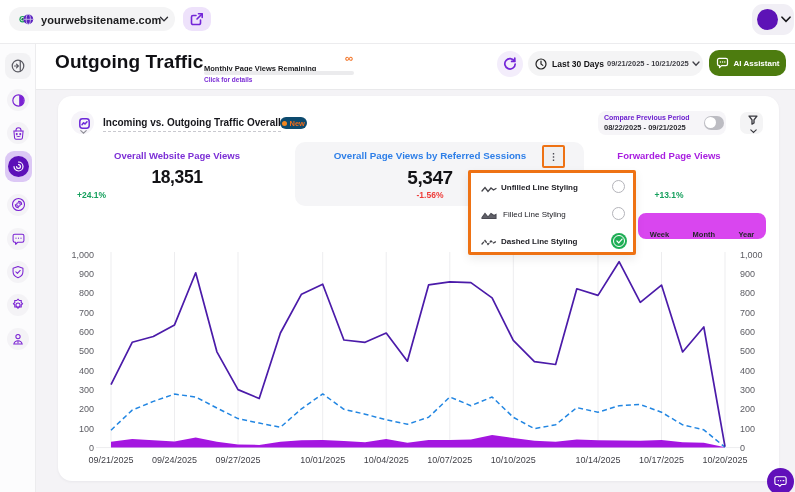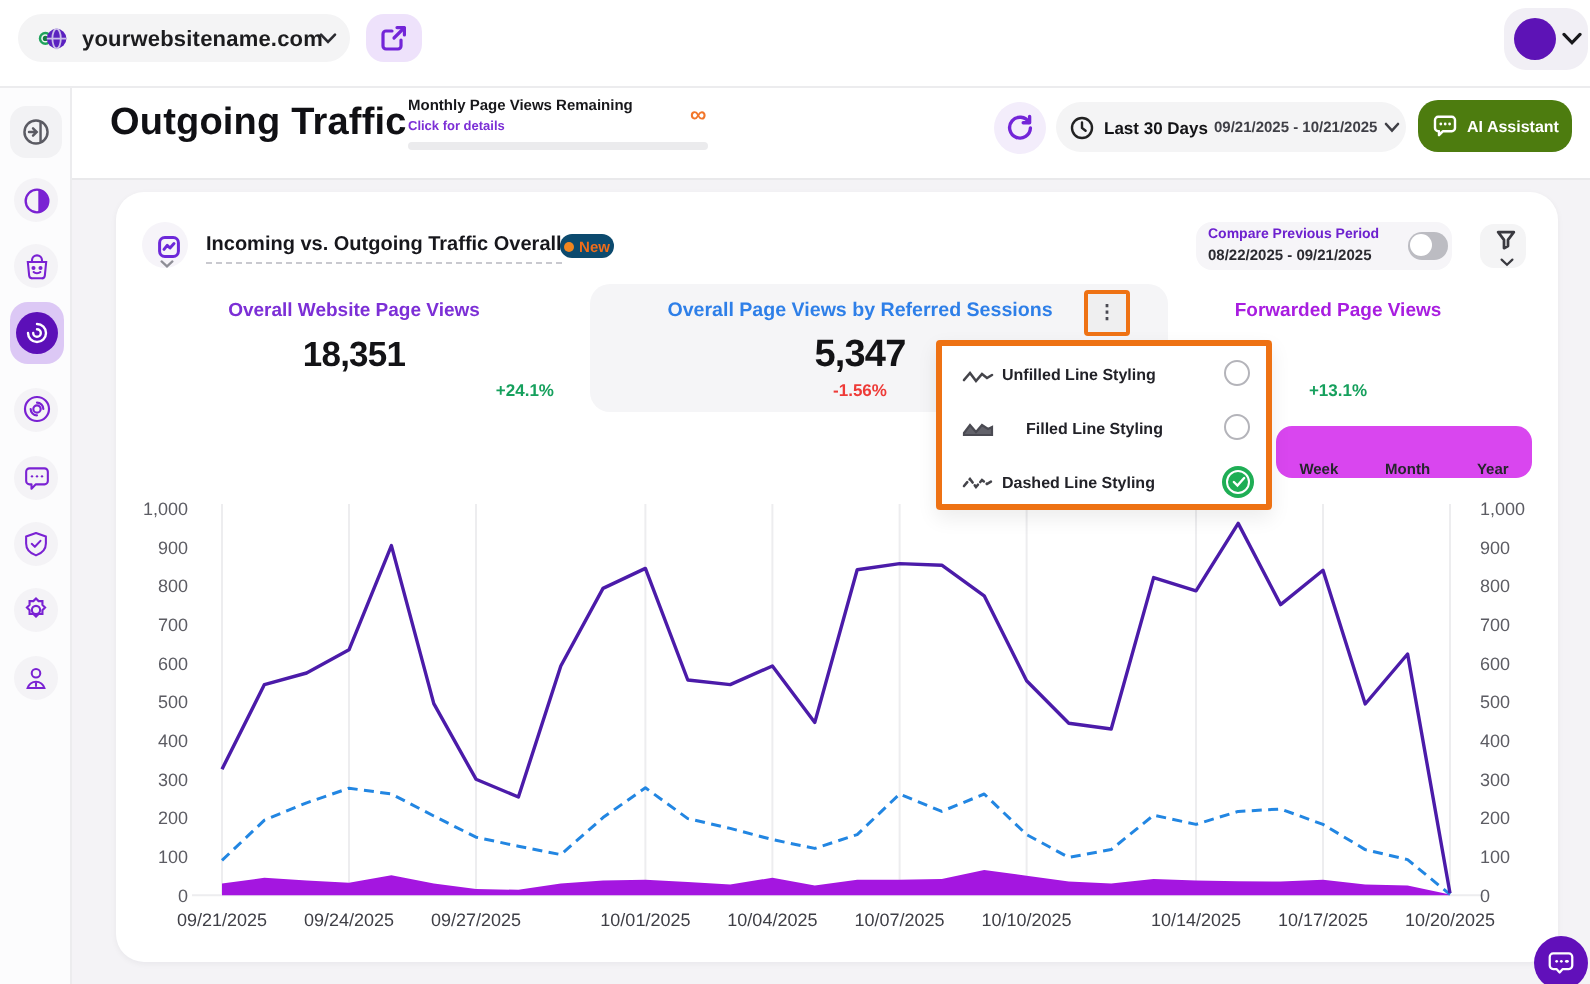--- a/index.html
+++ b/index.html
@@ -8,21 +8,21 @@
 #topbar { left:0; top:0; width:795px; height:44px; background:#fff; border-bottom:1px solid #ececee; }
 #sitepill { left:9px; top:7px; width:166px; height:24px; background:#f4f4f5; border-radius:12px; }
 #sitename { left:41px; top:14px; font-size:11px; font-weight:bold; color:#1c1c1e; letter-spacing:0.1px;}
 #bar2 { left:0; top:44px; width:795px; height:46px; background:#fff; border-bottom:1px solid #e9e9eb; }
 #sidebar { left:0; top:44px; width:36px; height:448px; background:#fcfcfd; border-right:1px solid #ececee; }
 #heading { left:55px; top:50.5px; font-size:19px; font-weight:bold; color:#101014; letter-spacing:0.1px; }
 #card { left:58px; top:96px; width:721px; height:385px; background:#fff; border-radius:14px; box-shadow:0 1px 3px rgba(20,10,40,0.05); }
 #avatarbox { left:752px; top:4px; width:42px; height:31px; background:#f1eff5; border-radius:11px; }
 #extbtn { left:183px; top:7px; width:28px; height:24px; background:#eee2fb; border-radius:9px; }
 #mpv { left:204px; top:48px; }
-#mpv .t1 { font-size:7.5px; font-weight:bold; color:#18181b; }
+#mpv .t1 { font-size:7.5px; font-weight:bold; color:#18181b;margin-top:16px; }
 #mpv .t2 { font-size:6.5px; font-weight:bold; color:#7c2fd6; margin-top:3px;}
 #mpvbar { left:204px; top:71px; width:150px; height:4px; background:#ebebed; border-radius:2px; }
 #inf { left:345px; top:51.5px; color:#f2762a; font-size:11.5px; font-weight:bold; }
 #refreshbtn { left:497px; top:51px; width:26px; height:26px; background:#f3edfb; border-radius:13px; }
 #rangepill { left:528px; top:51px; width:175px; height:25px; background:#f4f4f5; border-radius:13px; display:flex; align-items:center; }
 #aibtn { left:709px; top:50px; width:77px; height:26px; background:#4d7c0f; border-radius:10px; display:flex; align-items:center; justify-content:center; }
 #aibtn span { color:#fff; font-size:8px; font-weight:bold; margin-left:5px; white-space:nowrap; }
 </style>
 </head>
 <body>
@@ -173,21 +173,21 @@
 <svg class="abs" style="left:747.5px;top:115px" width="10" height="10" viewBox="0 0 11 11">
     <path d="M1.2 1.2 h8.6 L6.6 5.4 v3.4 l-2.2 1.2 v-4.6 z" fill="none" stroke="#3a3a40" stroke-width="1.5" stroke-linejoin="round"></path>
   </svg>
 <svg class="abs" style="left:750px;top:128.5px" width="7" height="5" viewBox="0 0 7 5">
     <path d="M0.8 0.8 L3.5 3.4 L6.2 0.8" stroke="#3a3a40" stroke-width="1.1" fill="none" stroke-linecap="round"></path>
   </svg>
 
 <div class="abs" style="left:295px;top:141.5px;width:289px;height:64px;background:#f5f5f7;border-radius:10px"></div>
 <div class="abs" style="left:77px;top:149.5px;width:200px;text-align:center;font-size:9.5px;font-weight:bold;color:#7c2fd6">Overall Website Page Views</div>
 <div class="abs" style="left:77px;top:167px;width:200px;text-align:center;font-size:17.5px;font-weight:bold;color:#131316;letter-spacing:-0.4px">18,351</div>
-<div class="abs" style="left:77px;top:190px;width:200px;text-align:right;font-size:8.5px;font-weight:bold;color:#16a05d">+24.1%</div>
+<div class="abs" style="left:77px;top:190px;width:200px;text-align:left;font-size:8.5px;font-weight:bold;color:#16a05d">+24.1%</div>
 <div class="abs" style="left:300px;top:149.5px;width:260px;text-align:center;font-size:9.8px;font-weight:bold;color:#2e7fe8;white-space:nowrap">Overall Page Views by Referred Sessions</div>
 <div class="abs" style="left:330px;top:167px;width:200px;text-align:center;font-size:19px;font-weight:bold;color:#131316;letter-spacing:-0.4px">5,347</div>
 <div class="abs" style="left:330px;top:190px;width:200px;text-align:center;font-size:8.5px;font-weight:bold;color:#ee3b38">-1.56%</div>
 <div class="abs" style="left:569px;top:149.5px;width:200px;text-align:center;font-size:9.5px;font-weight:bold;color:#a81de0">Forwarded Page Views</div>
 <div class="abs" style="left:569px;top:167px;width:200px;text-align:left;font-size:17.5px;font-weight:bold;color:#131316;letter-spacing:-0.4px">924</div>
 <div class="abs" style="left:569px;top:190px;width:200px;text-align:center;font-size:8.5px;font-weight:bold;color:#16a05d">+13.1%</div>
 
 <div class="abs" style="left:638px;top:213px;width:128px;height:26px;background:#d946ef;border-radius:8px;display:flex;align-items:flex-end;justify-content:space-around">
   <span style="font-size:7.5px;font-weight:bold;color:#26262c">Week</span>
   <span style="font-size:7.5px;font-weight:bold;color:#26262c">Month</span>
@@ -205,21 +205,21 @@
         <path d="M1 8 L4 4.5 L7 8.5 L10 5 L12.5 7 L15 5.5" stroke="#44444a" stroke-width="1.3" fill="none" stroke-linecap="round"></path>
       </svg>
   </div>
   <div style="position:absolute;left:30px;top:10px;font-size:8px;font-weight:bold;color:#222228">Unfilled Line Styling</div>
   <div style="position:absolute;left:141px;top:7px;width:13px;height:13px;border:1.3px solid #b4b4ba;border-radius:50%"></div>
   <div style="position:absolute;left:10px;top:34px">
     <svg width="16" height="12" viewBox="0 0 16 12">
         <path d="M1 8.5 L4 4.5 L7 8 L10 4.5 L13 6.5 L15 5.5 V9.5 H1 z" stroke="#4a4a52" stroke-width="1.1" fill="#62626a"></path>
       </svg>
   </div>
-  <div style="position:absolute;left:42px;top:37px;font-size:8px;font-weight:bold;color:#222228">Filled Line Styling</div>
+  <div style="position:absolute;left:32px;top:37px;font-size:8px;font-weight:normal;color:#222228">Filled Line Styling</div>
   <div style="position:absolute;left:141px;top:34px;width:13px;height:13px;border:1.3px solid #b4b4ba;border-radius:50%"></div>
   <div style="position:absolute;left:10px;top:61px">
     <svg width="16" height="12" viewBox="0 0 16 12">
         <path d="M1 8 L4 4.5 L7 8.5 L10 5 L12.5 7 L15 5.5" stroke="#44444a" stroke-width="1.3" fill="none" stroke-linecap="round" stroke-dasharray="2.5 1.8"></path>
       </svg>
   </div>
   <div style="position:absolute;left:30px;top:64px;font-size:8px;font-weight:bold;color:#222228">Dashed Line Styling</div>
   <div style="position:absolute;left:140px;top:60px;width:16px;height:16px;background:#1fae55;border-radius:50%"></div>
   <div style="position:absolute;left:142px;top:62px;width:12px;height:12px;border:1px solid #fff;border-radius:50%"></div>
   <svg style="position:absolute;left:144.5px;top:65px" width="7" height="6" viewBox="0 0 8 7">

